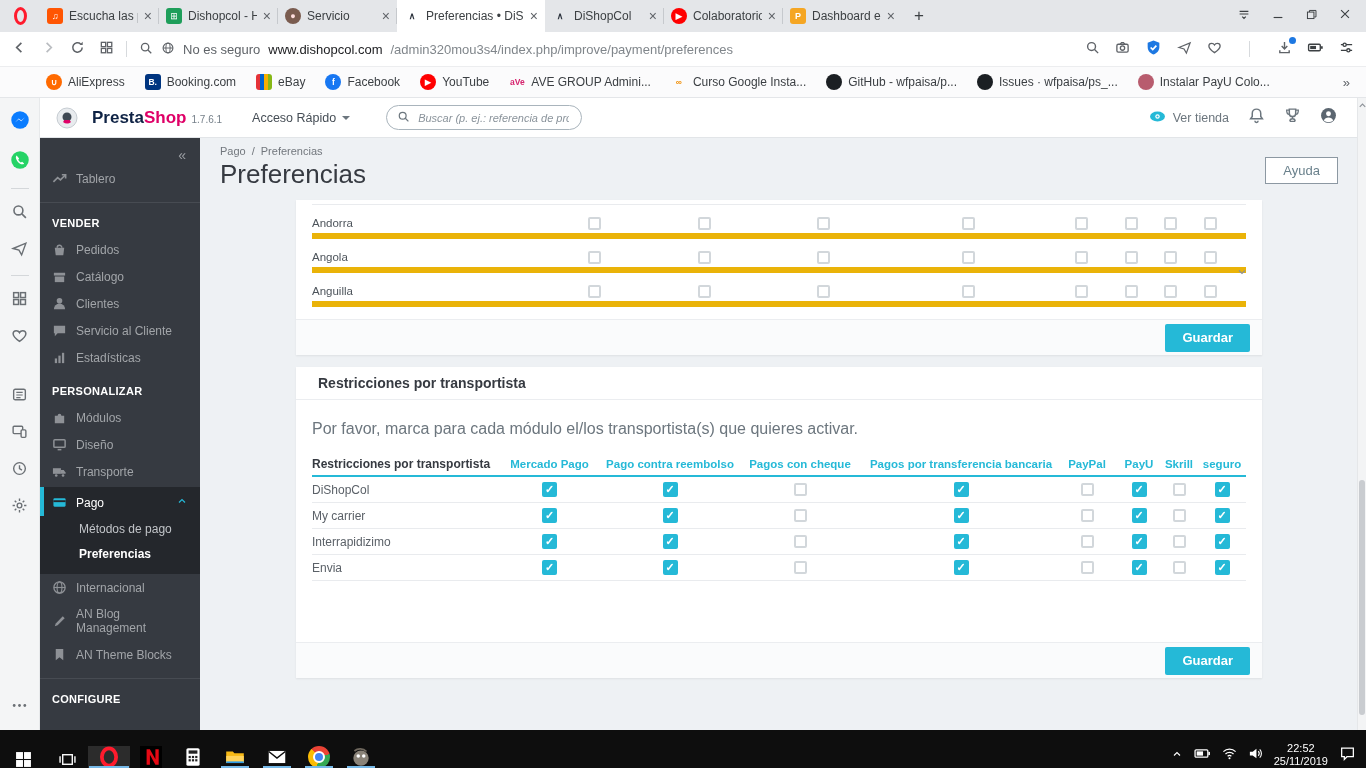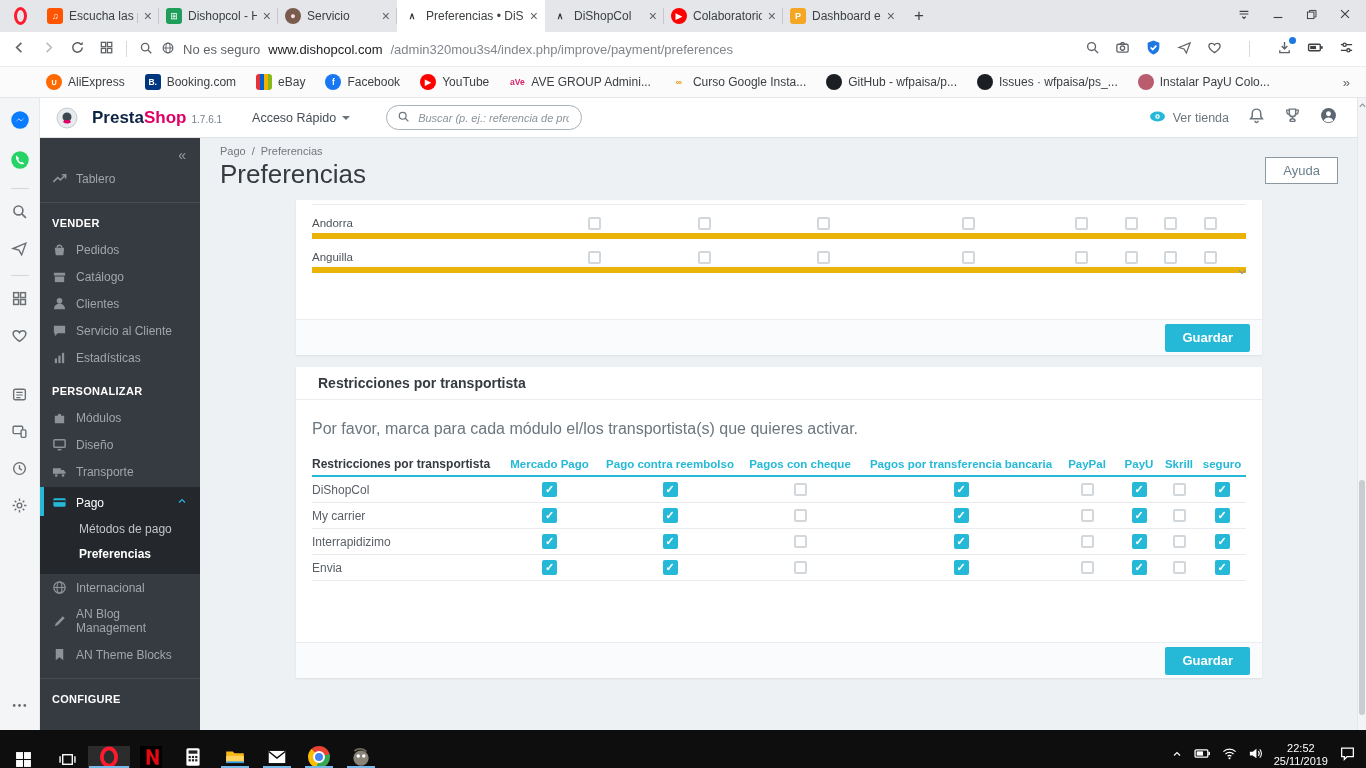--- a/index.html
+++ b/index.html
@@ -577,20 +577,31 @@
                   <span class="cb"></span>
                   <span class="cb"></span>
                   <span class="cb"></span>
                   <span class="cb"></span>
                   <span class="cb"></span>
                   <span class="cb"></span>
                   <span class="cb"></span>
                   <span class="cb"></span>
                 </div>
                 <div class="ct-row">
+                  <span>Angola</span>
+                  <span class="cb"></span>
+                  <span class="cb"></span>
+                  <span class="cb"></span>
+                  <span class="cb"></span>
+                  <span class="cb"></span>
+                  <span class="cb"></span>
+                  <span class="cb"></span>
+                  <span class="cb"></span>
+                </div>
+                <div class="ct-row">
                   <span>Anguilla</span>
                   <span class="cb"></span>
                   <span class="cb"></span>
                   <span class="cb"></span>
                   <span class="cb"></span>
                   <span class="cb"></span>
                   <span class="cb"></span>
                   <span class="cb"></span>
                   <span class="cb"></span>
                 </div>

